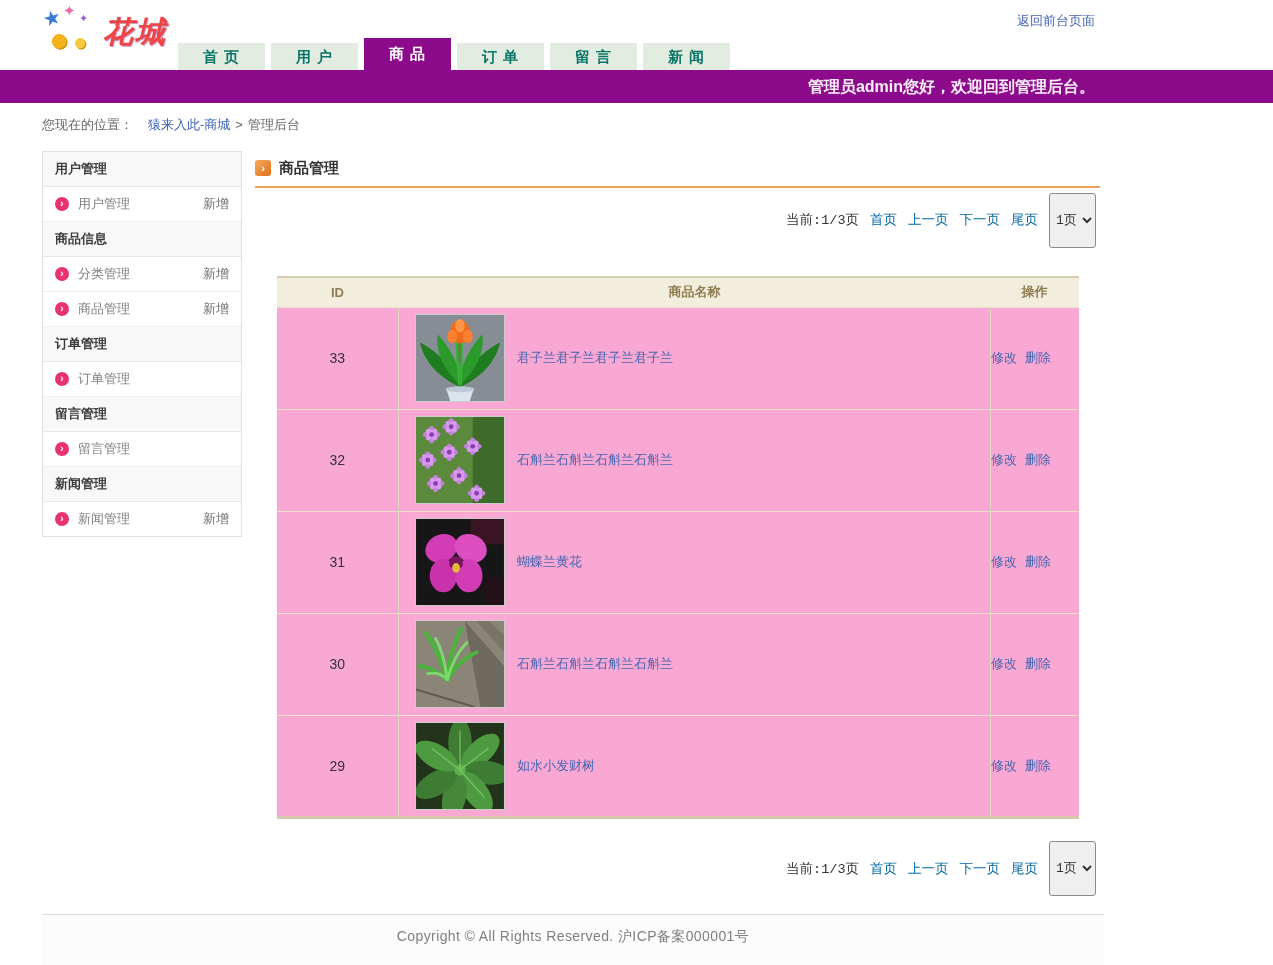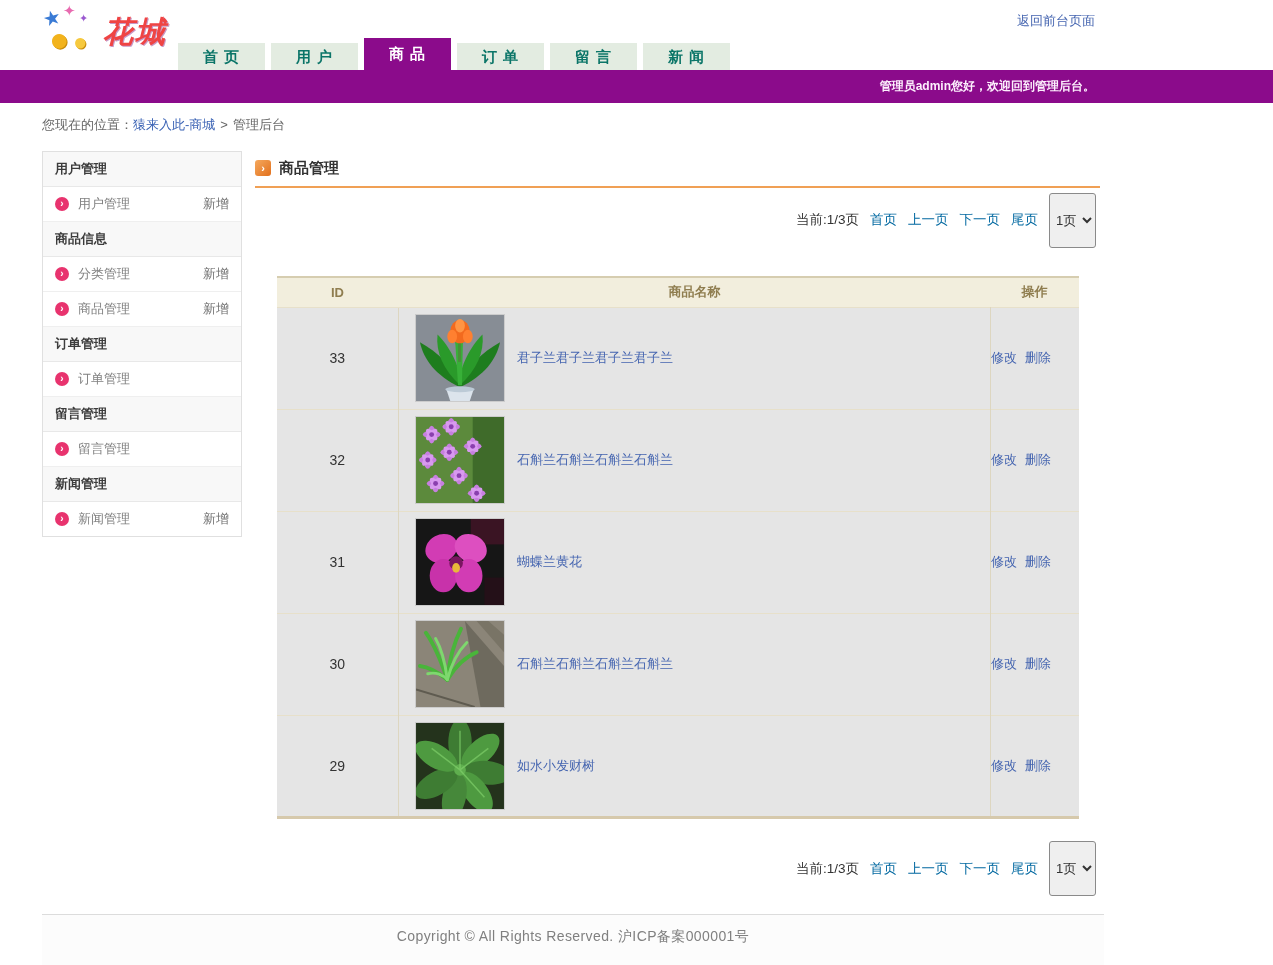--- a/index.html
+++ b/index.html
@@ -18,26 +18,26 @@
   .logo-text { position:absolute; left:68px; top:10px; font-size:30px; font-weight:bold; font-style:italic;
     color:#ef4444; letter-spacing:2px; text-shadow:1px 1px 0 #c79ac7; }
   .back-link { position:absolute; right:178px; top:12px; font-size:13px; color:#4565b0; text-decoration:none; }
 
   .nav { position:absolute; left:178px; bottom:0; display:flex; align-items:flex-end; }
   .nav-tab { width:87px; height:27px; margin-right:6px; background:#e3ece1; color:#0b7568;
     font-size:15px; font-weight:bold; text-align:center; line-height:27px; cursor:pointer; letter-spacing:1px;}
   .nav-tab.active { height:32px; line-height:32px; background:#8b0b8b; color:#fff; }
 
   
-  .admin-bar { width:1273px; height:33px; background:#8b0b8b; color:#fdeffd; font-size:12px; font-weight:bold;
+  .admin-bar { width:1273px; height:33px; background:#8b0b8b; color:#fdeffd; font-size:16px; font-weight:bold;
     line-height:33px; text-align:right; padding-right:178px; }
 
   
   .breadcrumb { margin:13px 0 0 42px; font-size:13px; color:#666; height:19px; }
-  .breadcrumb a { color:#3c64b5; text-decoration:none; }
+  .breadcrumb a { color:#3c64b5; text-decoration:none;margin-left:15px; }
   .breadcrumb .sep { margin:0 5px; color:#666; }
 
   
   .container { display:flex; margin:16px 0 0 42px; width:1062px; align-items:flex-start; }
 
   
   .sidebar { width:200px; border:1px solid #e0e0e0; background:#ec4899; flex:none; }
   .side-section-title { padding:8px 12px; font-size:13px; font-weight:bold; color:#3c3c3c;
     background:#f8f8f8; border-bottom:1px solid #e8e8e8; }
   .side-item { display:flex; align-items:center; padding:8px 12px; border-bottom:1px solid #efefef;
@@ -51,29 +51,29 @@
   
   .main { width:845px; margin-left:13px; flex:none; padding-top:6px; }
   .title-row { display:flex; align-items:center; height:22px; }
   .title-icon { width:16px; height:16px; border-radius:3px; margin-right:8px;
     background:linear-gradient(135deg,#f5a95e,#e2701c); color:#fff; font-size:11px; font-weight:bold;
     text-align:center; line-height:16px; }
   .page-title { font-size:15px; font-weight:bold; color:#333; }
   .orange-rule { border-bottom:2px solid #f0a055; margin-top:7px; width:845px; }
 
   .pager { display:flex; justify-content:flex-end; align-items:center; gap:11px; margin-top:20px;
-    font-size:13.5px; color:#333; padding-right:4px; height:24px; }
+    font-size:13.5px; color:#333; padding-right:4px; height:24px;font-family:Liberation Mono, monospace; }
   .pager a { color:#0369a1; text-decoration:none; }
   .pager select { font-size:13px; font-family:inherit; padding:18px 2px; border:1px solid #8a8a8a; border-radius:3px; color:#333; }
   .pager.bottom { margin-top:38px; }
 
   table.goods { border-collapse:collapse; width:802px; margin:44px auto 4px; table-layout:fixed; }
   table.goods th { background:#f2eedd; color:#8f7d4f; font-size:13px; font-weight:bold; height:30px;
     border-top:2px solid #d6cdb0; }
-  table.goods td { border-top:1px solid #e7e0ca; height:102px; font-size:14px; color:#333; background:#e5e5e5; }
+  table.goods td { border-top:1px solid #e7e0ca; height:102px; font-size:14px; color:#333; background:#f9a8d4; }
   table.goods tr:last-child td { border-bottom:3px solid #d6c9ac; }
   .col-id { width:122px; text-align:center; }
   .col-name { width:592px; }
   .col-act { width:88px; }
   td.col-name { border-left:1px solid #ddd6c0; border-right:1px solid #ddd6c0; }
   .prod-cell { display:flex; align-items:center; padding-left:16px; }
   .thumb { width:90px; height:88px; border:1px solid #ccc; background:#fff; flex:none; display:block; }
   .prod-link { margin-left:12px; font-size:13px; color:#4565b0; text-decoration:none; }
   .act-link { color:#4565b0; text-decoration:none; font-size:13px; }
   .act-link + .act-link { margin-left:4px; }

